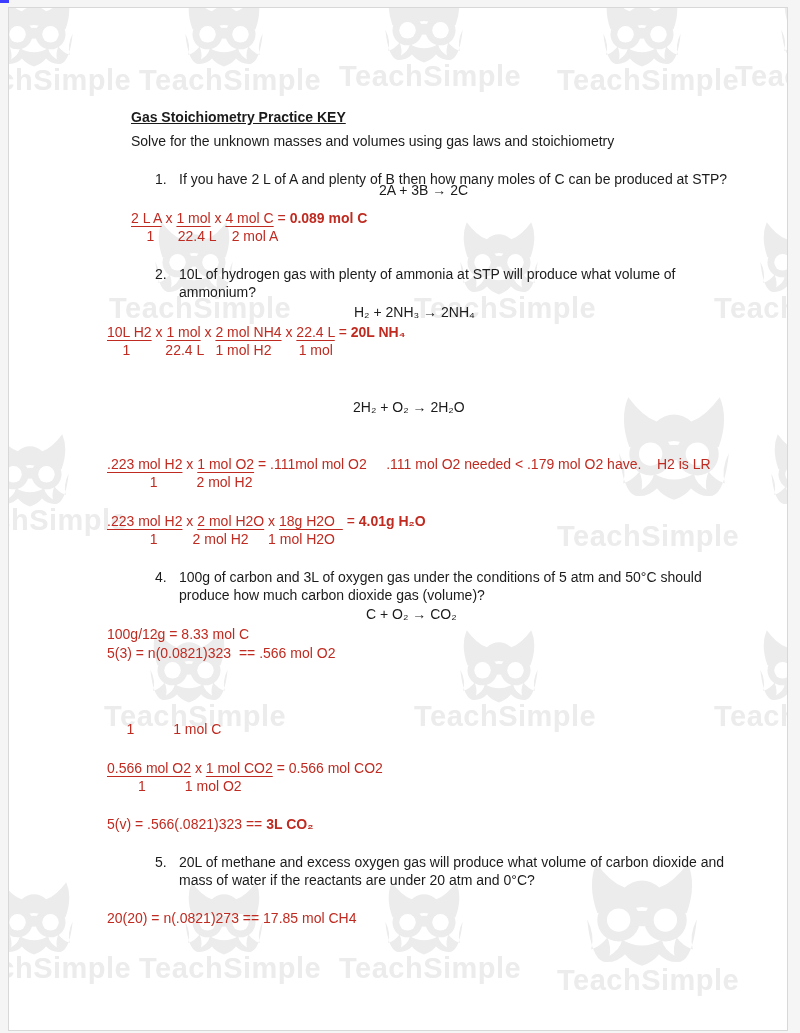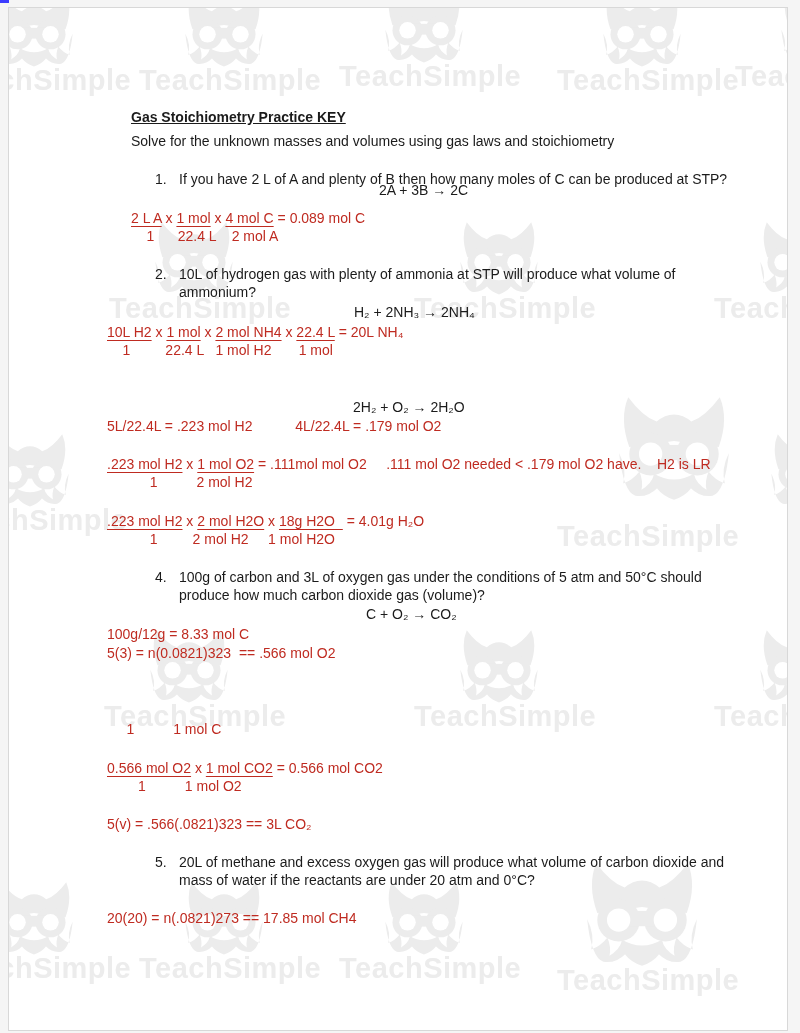--- a/index.html
+++ b/index.html
@@ -19,21 +19,21 @@
   .wm svg{display:block;margin:0 auto -4px;width:86px;height:76px;}
   .wm.lg svg{width:122px;height:108px;}
   .wm .brand{font-size:29px;font-weight:bold;color:var(--wm);white-space:nowrap;letter-spacing:0.5px;}
   
   .content{position:absolute;inset:0;z-index:1;color:var(--ink);font-size:14px;line-height:18px;}
   .ln{position:absolute;white-space:pre;}
   .title{font-weight:bold;font-size:14px;text-decoration:underline;}
   .red{color:var(--red);}
   .qn{display:inline-block;width:24px;}
   .u{text-decoration:underline;text-underline-offset:3px;}
-  .b{font-weight:normal;}
+  .b{font-weight:bold;}
 </style>
 </head>
 <body>
 
 <svg width="0" height="0" style="position:absolute" aria-hidden="true">
   <defs>
     <g id="owl-shape">
       <path d="M16 52 Q6 24 15 3 Q29 22 43 27 Q51 20 60 20 Q69 20 77 27 Q91 22 105 3 Q114 24 104 52 L60 46 Z"></path>
       <circle cx="37" cy="59" r="21"></circle>
       <circle cx="83" cy="59" r="21"></circle>
@@ -179,21 +179,20 @@
     <div class="ln red" style="left:122px;top:201px"><span class="u">2 L A</span><span> x </span><span class="u">1 mol</span><span> x </span><span class="u">4 mol C</span><span> = </span><span class="b">0.089 mol C</span></div>
     <div class="ln red" style="left:122px;top:219px">    1      22.4 L    2 mol A</div>
 
     <div class="ln" style="left:146px;top:257px"><span class="qn">2.</span><span>10L of hydrogen gas with plenty of ammonia at STP will produce what volume of</span></div>
     <div class="ln" style="left:170px;top:275px">ammonium?</div>
     <div class="ln" style="left:345px;top:295px">H₂ + 2NH₃ → 2NH₄</div>
     <div class="ln red" style="left:98px;top:315px"><span class="u">10L H2</span><span> x </span><span class="u">1 mol</span><span> x </span><span class="u">2 mol NH4</span><span> x </span><span class="u">22.4 L</span><span> = </span><span class="b">20L NH₄</span></div>
     <div class="ln red" style="left:98px;top:333px">    1         22.4 L   1 mol H2       1 mol</div>
 
     <div class="ln" style="left:344px;top:390px">2H₂ + O₂ → 2H₂O</div>
-    <div class="ln red" style="left:98px;top:409px">5L/22.4L = .223 mol H2           4L/22.4L = .179 mol O2</div>
     <div class="ln red" style="left:98px;top:447px"><span class="u">.223 mol H2</span><span> x </span><span class="u">1 mol O2</span><span> = .111mol mol O2     .111 mol O2 needed &lt; .179 mol O2 have.    H2 is LR</span></div>
     <div class="ln red" style="left:98px;top:465px">           1          2 mol H2</div>
     <div class="ln red" style="left:98px;top:504px"><span class="u">.223 mol H2</span><span> x </span><span class="u">2 mol H2O</span><span> x </span><span class="u">18g H2O&nbsp;&nbsp;</span><span> = </span><span class="b">4.01g H₂O</span></div>
     <div class="ln red" style="left:98px;top:522px">           1         2 mol H2     1 mol H2O</div>
 
     <div class="ln" style="left:146px;top:560px"><span class="qn">4.</span><span>100g of carbon and 3L of oxygen gas under the conditions of 5 atm and 50°C should</span></div>
     <div class="ln" style="left:170px;top:578px">produce how much carbon dioxide gas (volume)?</div>
     <div class="ln" style="left:357px;top:597px">C + O₂ → CO₂</div>
     <div class="ln red" style="left:98px;top:617px">100g/12g = 8.33 mol C</div>
     <div class="ln red" style="left:98px;top:636px">5(3) = n(0.0821)323  == .566 mol O2</div>

